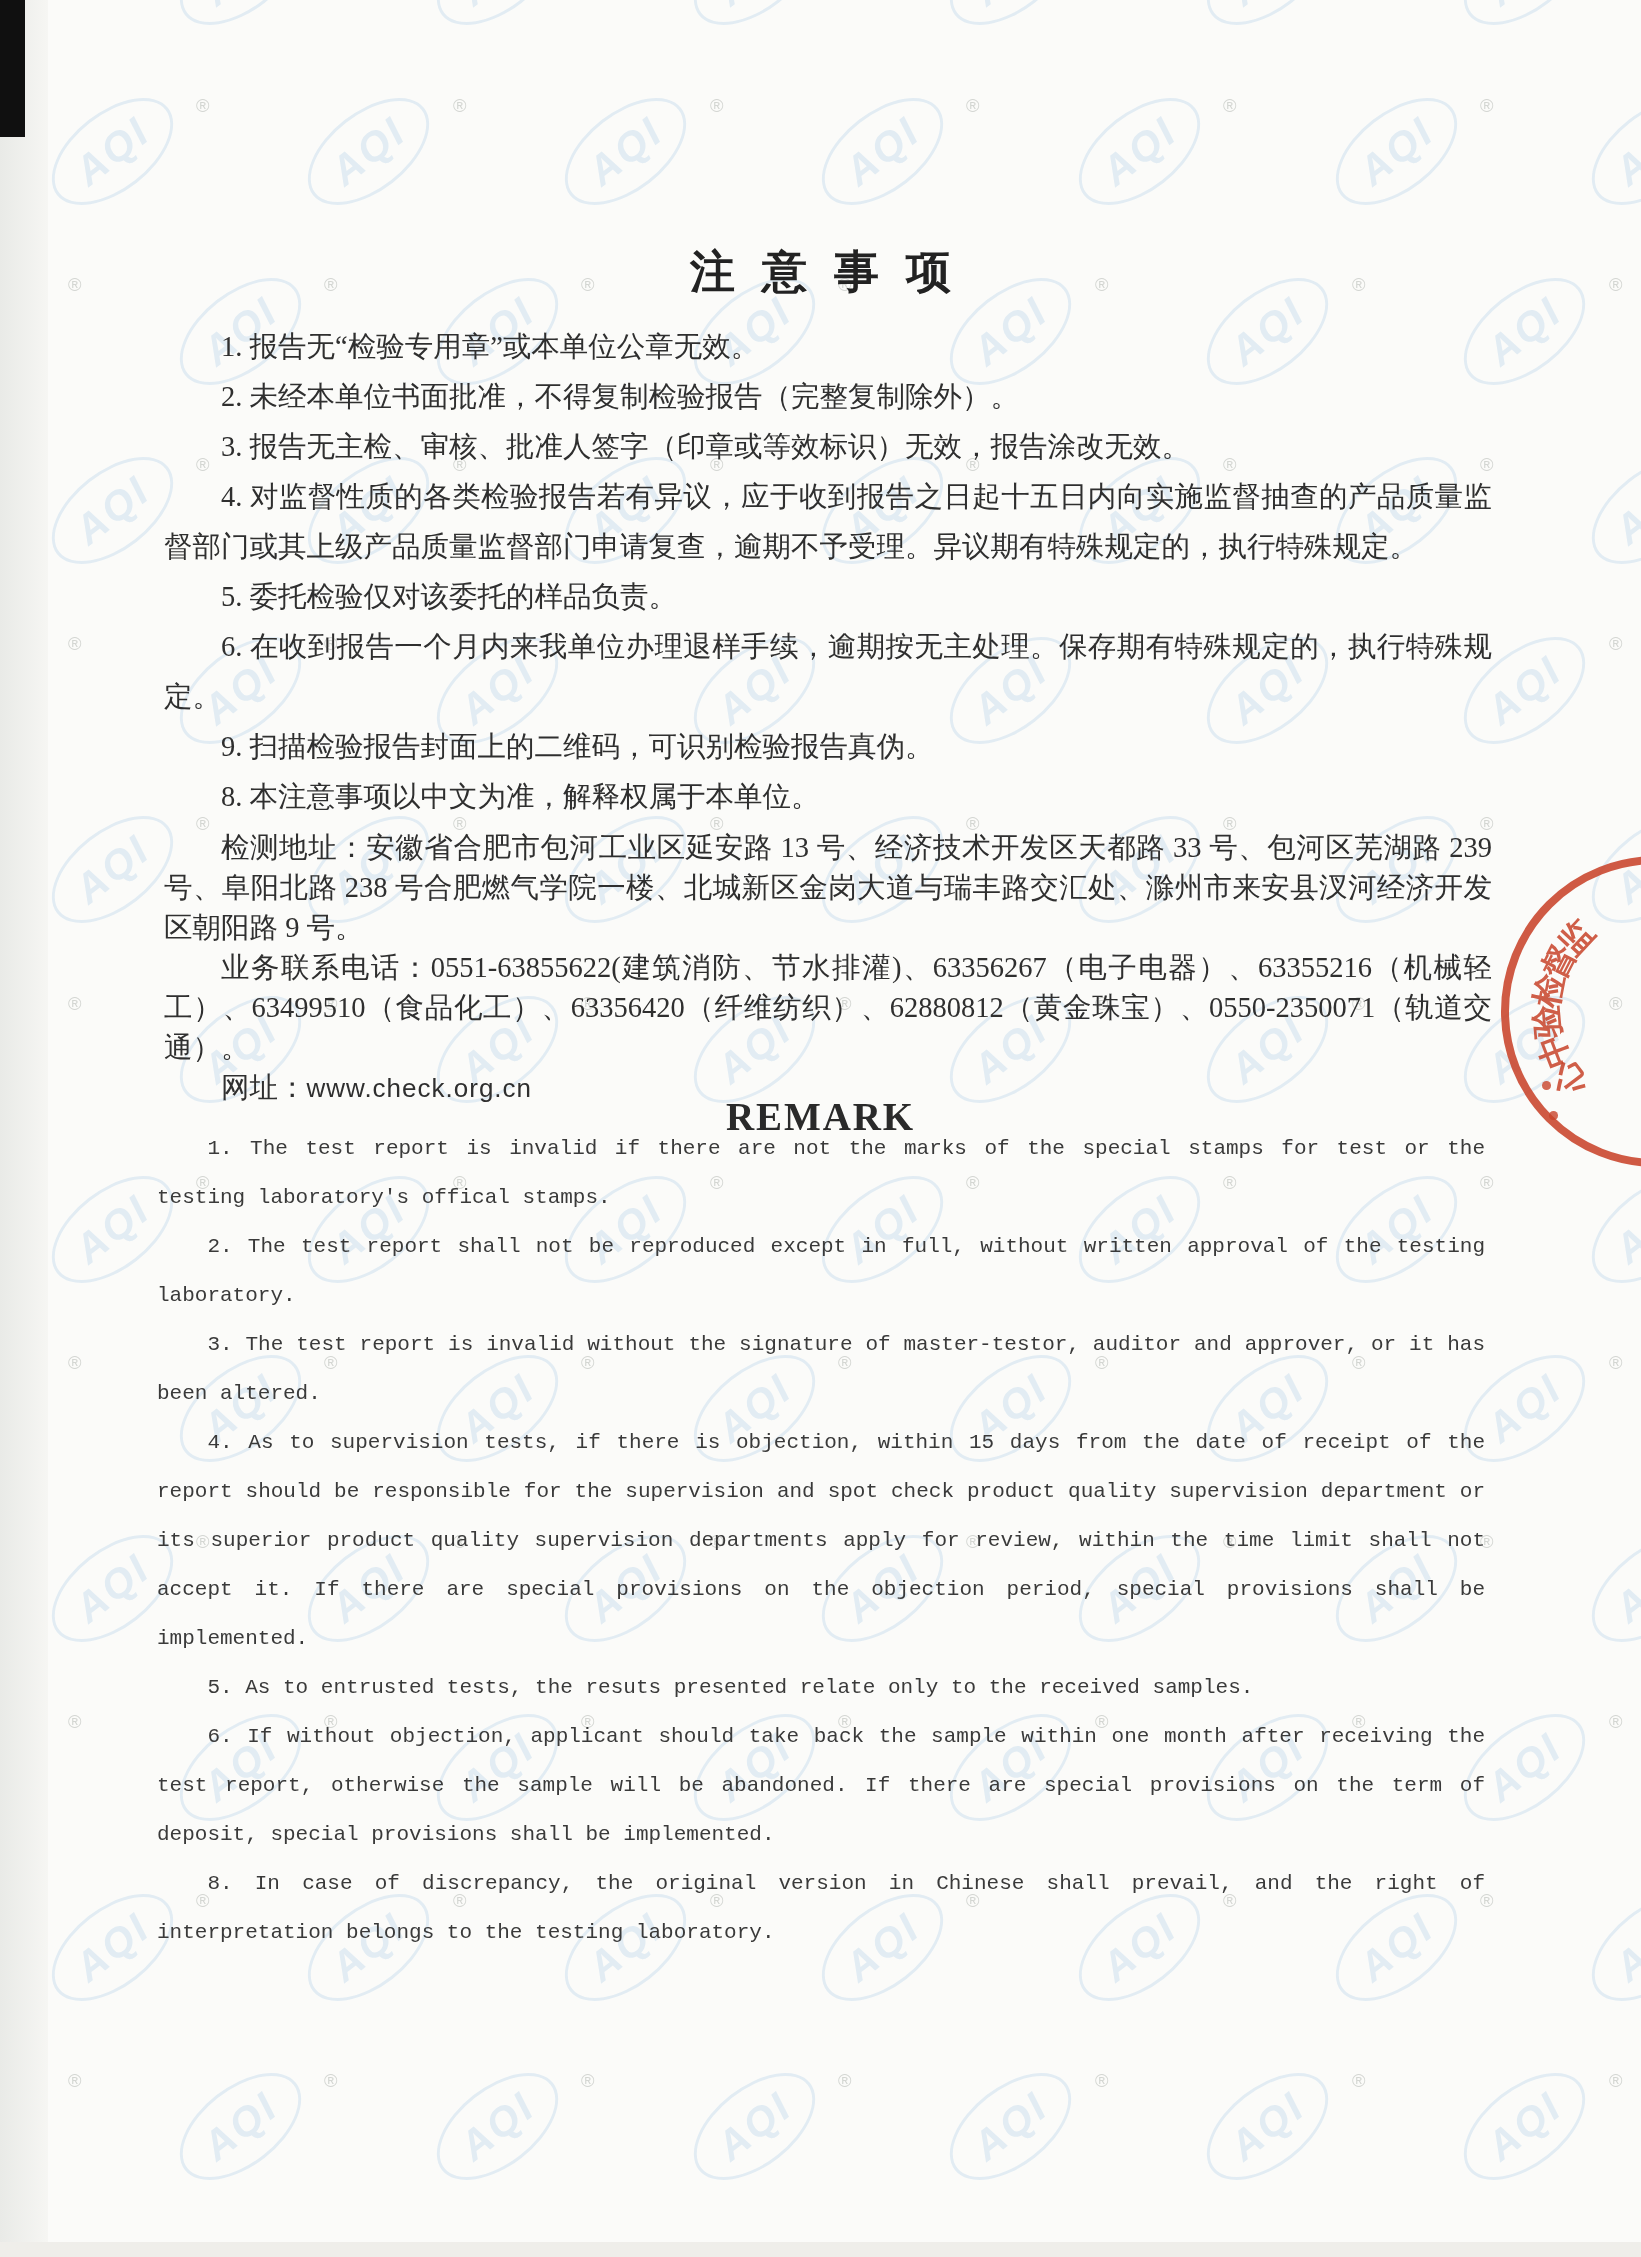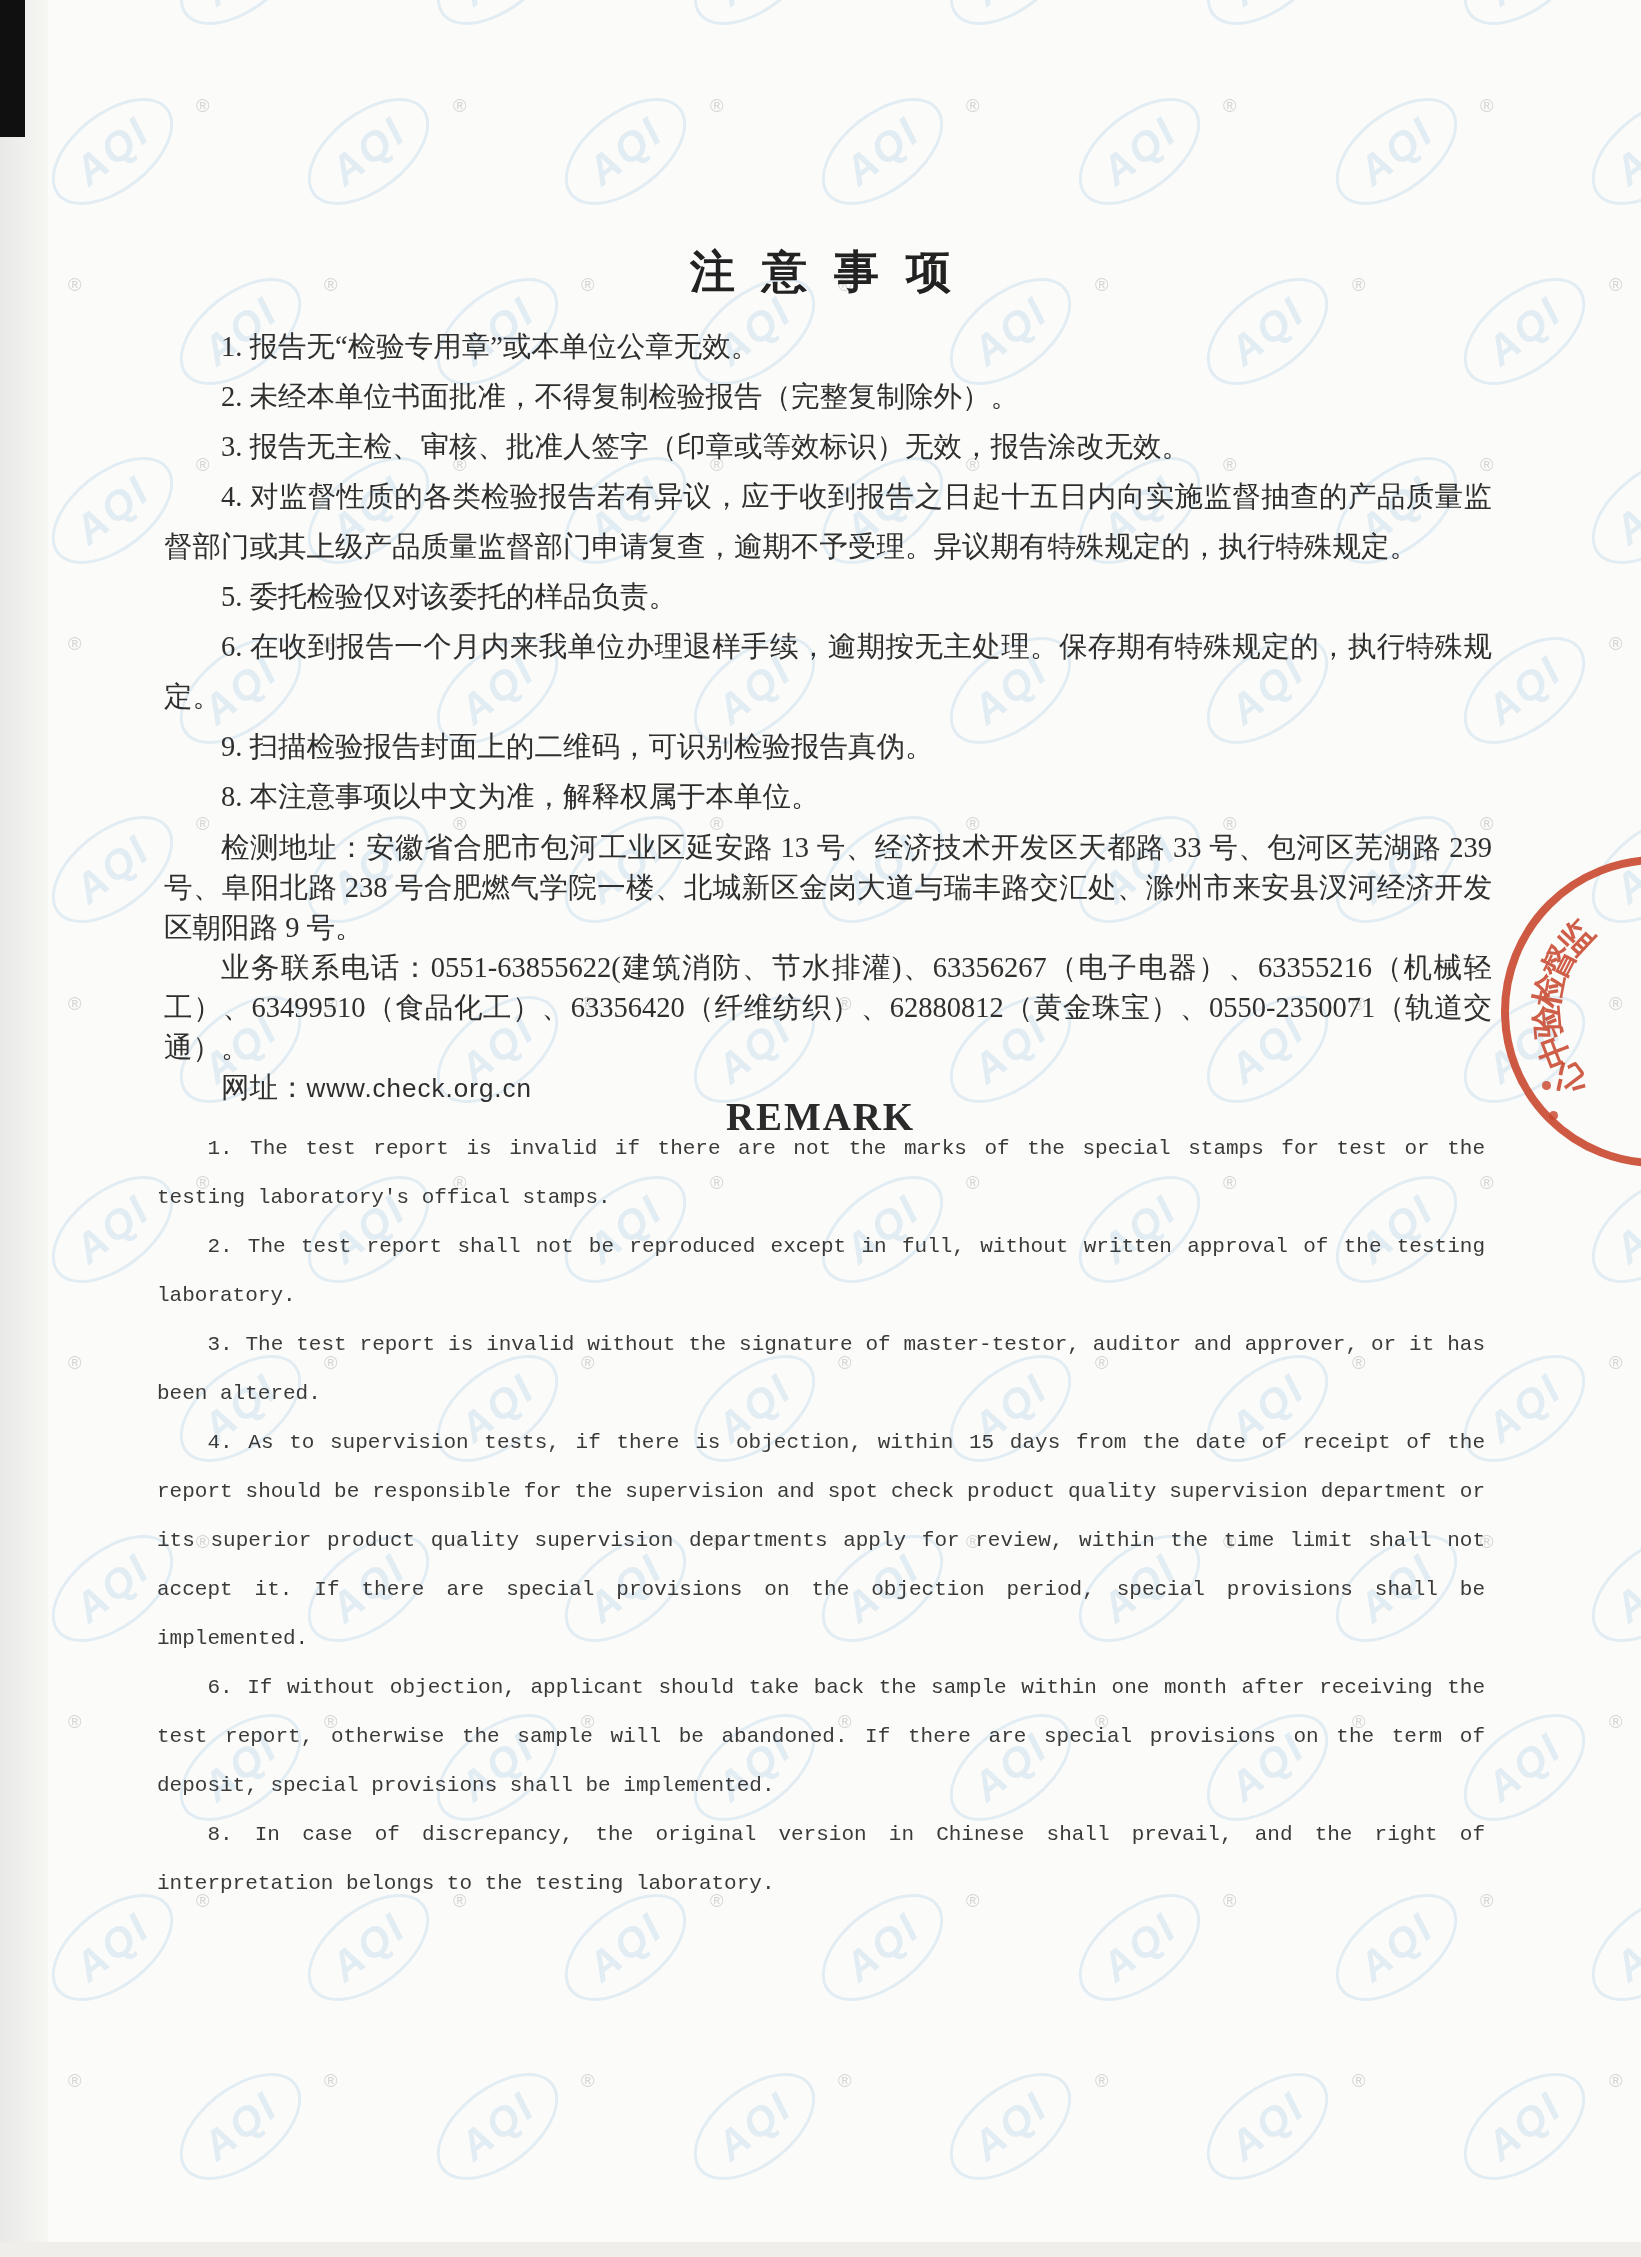--- a/index.html
+++ b/index.html
@@ -282,20 +282,21 @@
     </div>
   </div>
 
   <h2 class="en-title">REMARK</h2>
 
   <div class="en-body">
       <p>1. The test report is invalid if there are not the marks of the special stamps for test or the testing laboratory's offical stamps.</p>
       <p>2. The test report shall not be reproduced except in full, without written approval of the testing laboratory.</p>
       <p>3. The test report is invalid without the signature of master-testor, auditor and approver, or it has been altered.</p>
       <p>4. As to supervision tests, if there is objection, within 15 days from the date of receipt of the report should be responsible for the supervision and spot check product quality supervision department or its superior product quality supervision departments apply for review, within the time limit shall not accept it. If there are special provisions on the objection period, special provisions shall be implemented.</p>
+      <p>5. As to entrusted tests, the resuts presented relate only to the received samples.</p>
       <p>6. If without objection, applicant should take back the sample within one month after receiving the test report, otherwise the sample will be abandoned. If there are special provisions on the term of deposit, special provisions shall be implemented.</p>
       <p>8. In case of discrepancy, the original version in Chinese shall prevail, and the right of interpretation belongs to the testing laboratory.</p>
     </div>
 
   <div class="stamp" style="color: rgb(200, 67, 42);">
     <div class="stamp-ring"></div>
     <div class="stamp-dot" style="left:43px; top:227px;"></div>
     <div class="stamp-dot" style="left:50px; top:257px;"></div>
   <div class="stamp-char" style="left: 60px; top: 66px; transform: rotate(-47deg); color: rgb(200, 67, 42);">监</div>
       <div class="stamp-char" style="left: 43px; top: 90px; transform: rotate(-63deg); color: rgb(200, 67, 42);">督</div>

